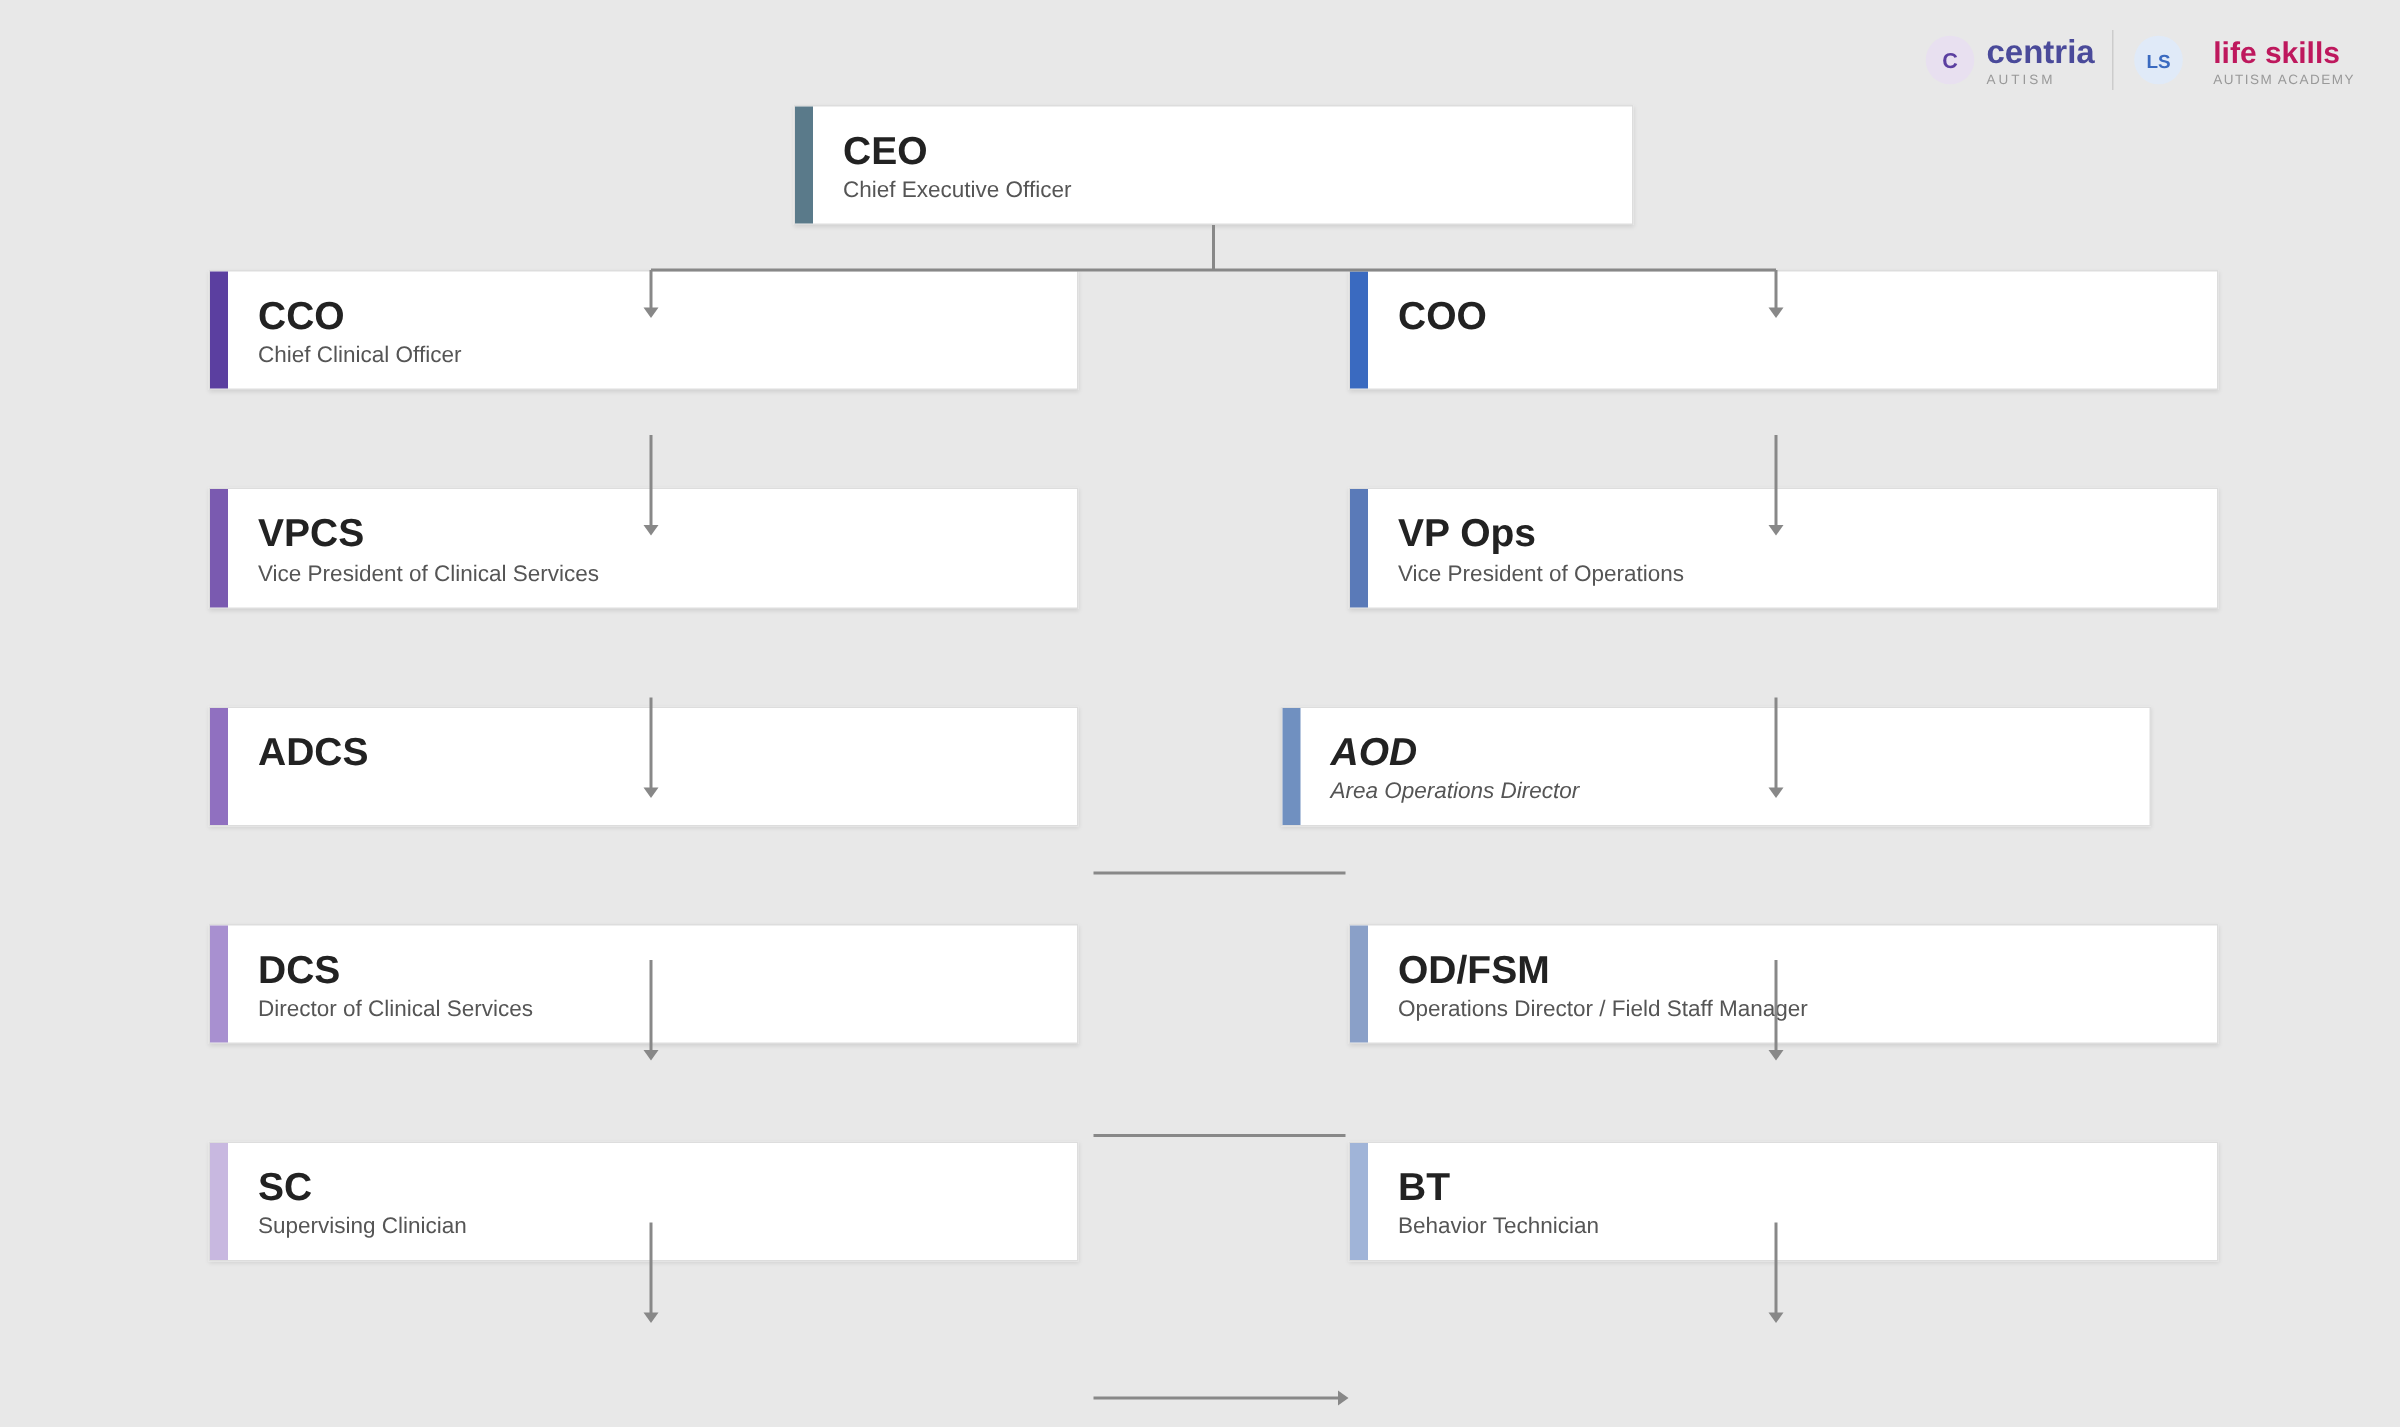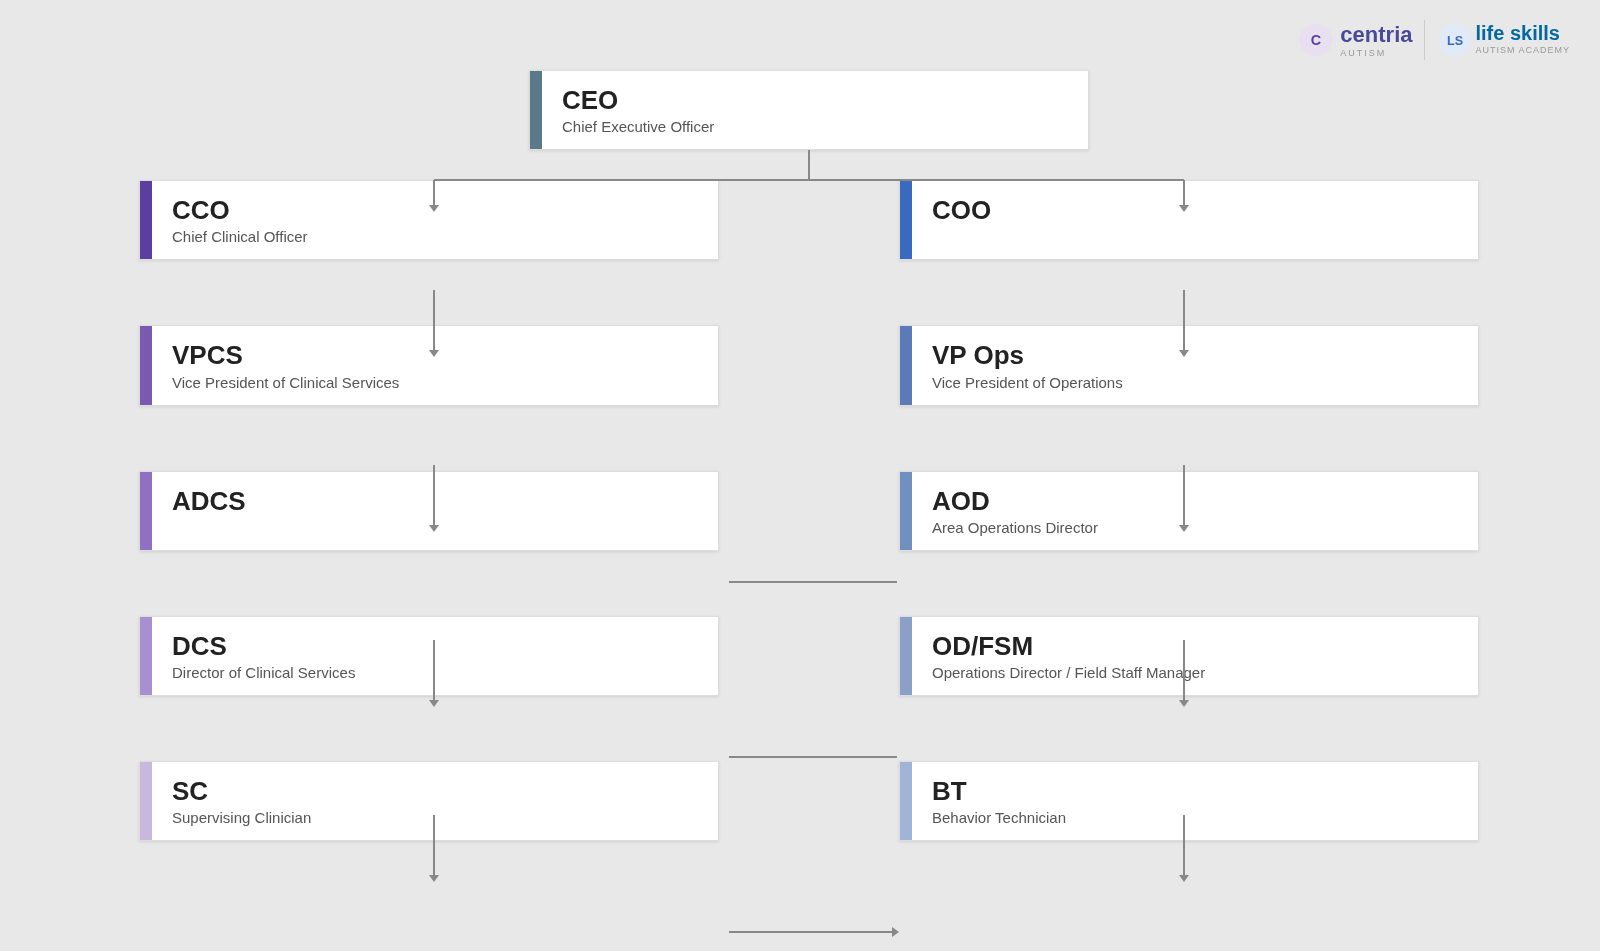--- a/index.html
+++ b/index.html
@@ -33,22 +33,22 @@
     }
 
     .logo-divider {
       width: 1px;
       height: 40px;
       background: #ccc;
     }
 
     .logo-lifeskills {
       display: flex;
-      align-items: flex-start;
-      gap: 2px;
+      align-items: flex-end;
+      gap: 18px;
     }
 
     .org-box {
       background: white;
       border: 1px solid #ddd;
       display: flex;
       align-items: stretch;
       box-shadow: 0 1px 3px rgba(0,0,0,0.1);
     }
 
@@ -99,21 +99,21 @@
       <span style="font-size:9px;color:#999;letter-spacing:2px;display:block;">AUTISM</span>
     </div>
   </div>
   <div class="logo-divider"></div>
   <div class="logo-lifeskills">
     <svg class="logo-icon" viewBox="0 0 40 40">
       <circle cx="20" cy="20" r="18" fill="#e0eaf8"></circle>
       <text x="20" y="26" text-anchor="middle" font-size="14" fill="#3a6ac0" font-weight="bold">LS</text>
     </svg>
     <div>
-      <span style="font-size:20px;font-weight:bold;color:#0369a1;">life skills</span>
+      <span style="font-size:20px;font-weight:bold;color:#be185d;">life skills</span>
       <span style="font-size:9px;color:#999;letter-spacing:1px;display:block;">AUTISM ACADEMY</span>
     </div>
   </div>
 </div>
 
 <div style="position:absolute;top:50px;left:0;right:0;bottom:0;display:flex;flex-direction:column;align-items:center;padding-top:20px;padding-left:18px;">
 
   <div style="display:flex;justify-content:center;width:100%;">
     <div class="org-box ceo-box">
       <div class="org-box-accent ceo-accent"></div>
@@ -220,21 +220,21 @@
 
     <div style="display:flex;width:100%;justify-content:space-between;">
       <div style="flex:1;display:flex;justify-content:flex-start;">
         <div class="org-box level-box">
           <div class="org-box-accent" style="background:#9070c0;"></div>
           <div class="org-box-content">
             <div class="org-box-title">ADCS</div>
           </div>
         </div>
       </div>
-      <div style="flex:1;display:flex;justify-content:flex-end;">
+      <div style="flex:1;display:flex;justify-content:center;font-style:italic;">
         <div class="org-box level-box">
           <div class="org-box-accent" style="background:#7090c0;"></div>
           <div class="org-box-content">
             <div class="org-box-title">AOD</div>
             <div class="org-box-subtitle">Area Operations Director</div>
           </div>
         </div>
       </div>
     </div>
 

